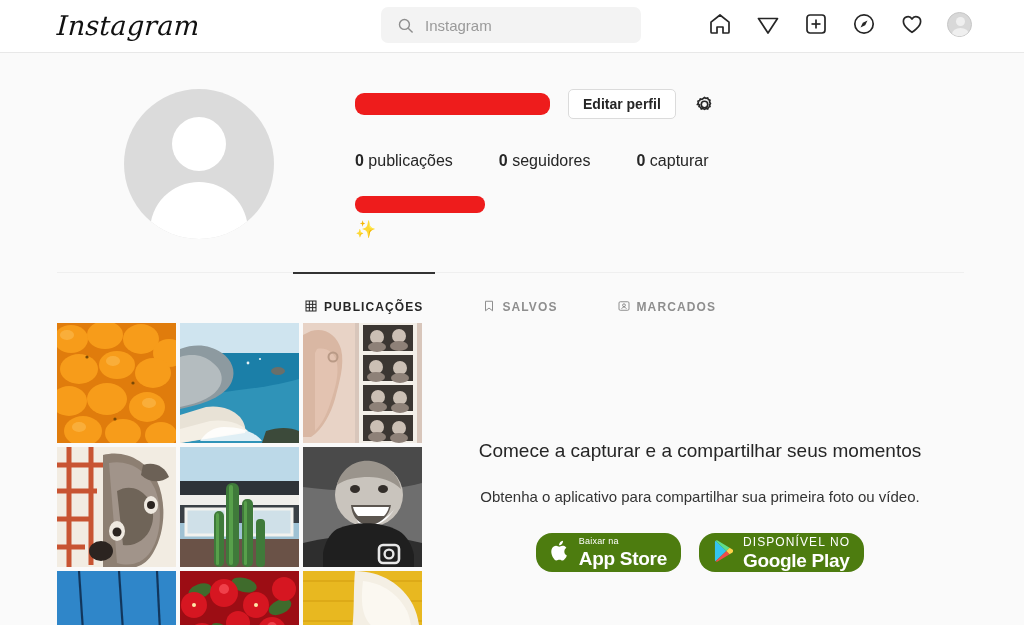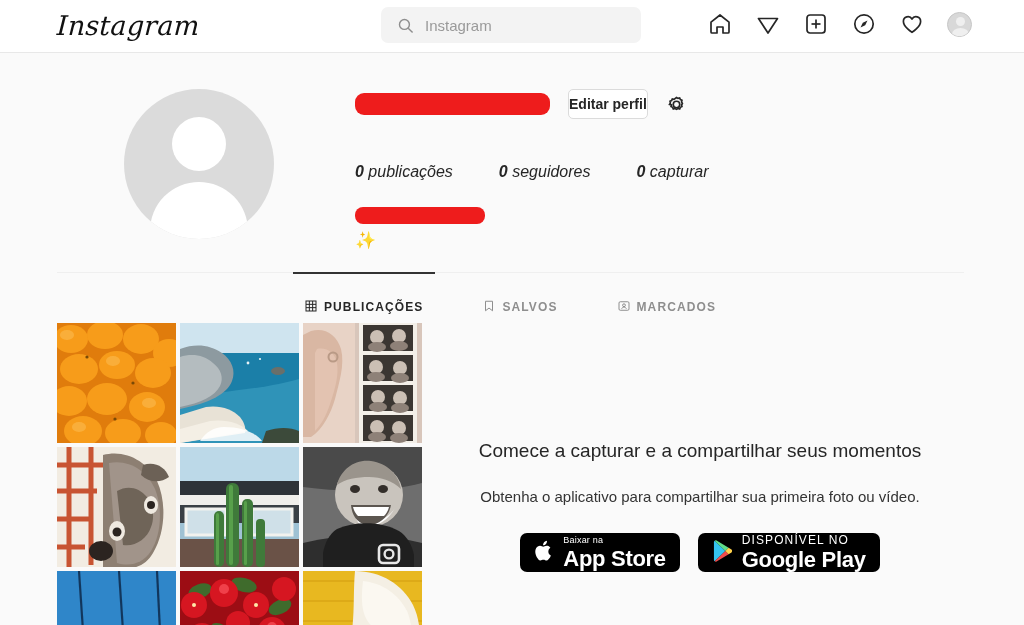--- a/index.html
+++ b/index.html
@@ -90,32 +90,32 @@
   }
   .redaction-username { width: 195px; height: 22px; }
   .edit-btn {
     margin-left: 18px;
     border: 1px solid #dbdbdb;
     border-radius: 5px;
     background: #fff;
     color: #262626;
     font-size: 14px;
     font-weight: bold;
-    padding: 6px 0;
+    padding: 6px 14px;
     cursor: pointer;
     font-family: "Liberation Sans", sans-serif;
   }
   .gear-btn {
     margin-left: 16px;
     width: 26px; height: 26px;
     display: flex; align-items: center; justify-content: center;
     cursor: pointer; background: none; border: none;
   }
 
-  .stats { display: flex; margin-top: 44px; font-size: 16px; color: #262626; font-style: italic; }
+  .stats { display: flex; margin-top: 33px; font-size: 16px; color: #262626; }
   .stat { margin-right: 46px; }
   .stat b { font-weight: bold; }
 
   .bio { margin-top: 26px; }
   .redaction-name { width: 130px; height: 17px; border-radius: 8px; }
   .bio-emoji { font-size: 17px; line-height: 20px; margin-top: 3px; display: block; }
 
   
   .divider {
     position: absolute; left: 57px; top: 272px;
@@ -152,28 +152,28 @@
 
   
   .promo {
     position: absolute; left: 440px; top: 440px;
     width: 520px; text-align: center;
   }
   .promo-title { font-size: 19px; font-weight: normal; color: #262626; }
   .promo-sub { font-size: 15px; color: #333; margin-top: 26px; }
   .badges { display: flex; justify-content: center; gap: 18px; margin-top: 28px; }
   .badge {
-    background: #000000; border-radius: 7px; height: 39px;
+    background: #4d7c0f; border-radius: 16px; height: 39px;
     display: flex; align-items: center; padding: 0 14px;
     cursor: pointer; color: #fff;
   }
   .badge-texts { display: flex; flex-direction: column; line-height: 1; margin-left: 9px; text-align: left; }
   .badge-small { font-size: 9px; letter-spacing: 0.2px; }
   .badge-small.caps { font-size: 12px; letter-spacing: 1.1px; }
-  .badge-big { font-size: 22px; font-weight: bold; margin-top: 3px; letter-spacing: -0.3px; }
+  .badge-big { font-size: 19px; font-weight: bold; margin-top: 3px; letter-spacing: -0.3px; }
 </style>
 </head>
 <body>
 
 <div class="header">
   <div class="logo">Instagram</div>
 
   <div class="search-box">
     <span class="search-icon">
       <svg width="17" height="17" viewBox="0 0 24 24" fill="none" stroke="#8e8e8e" stroke-width="2">

